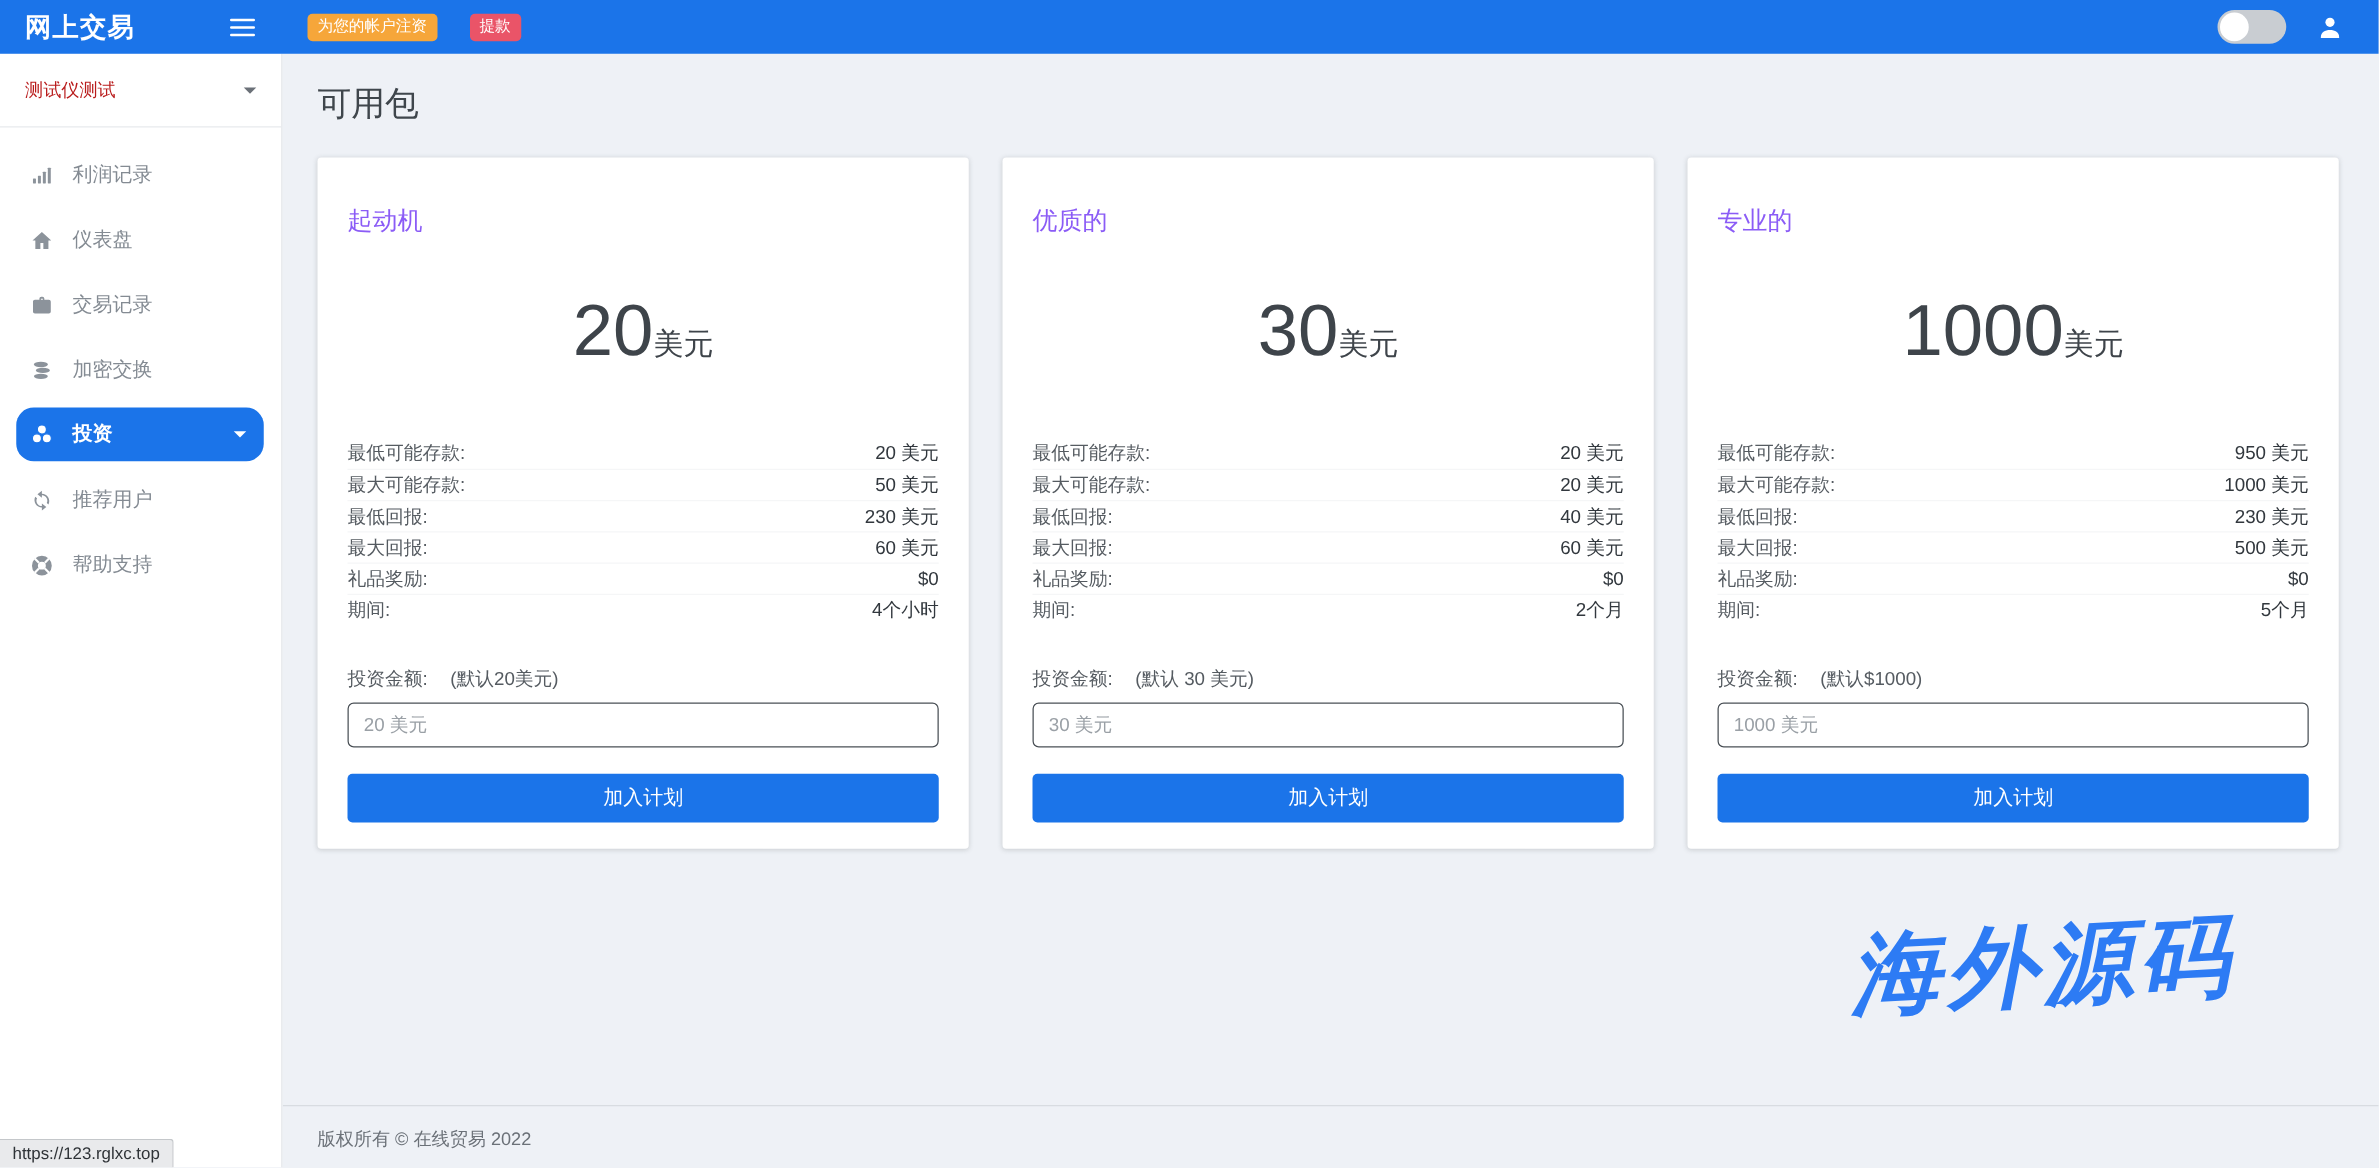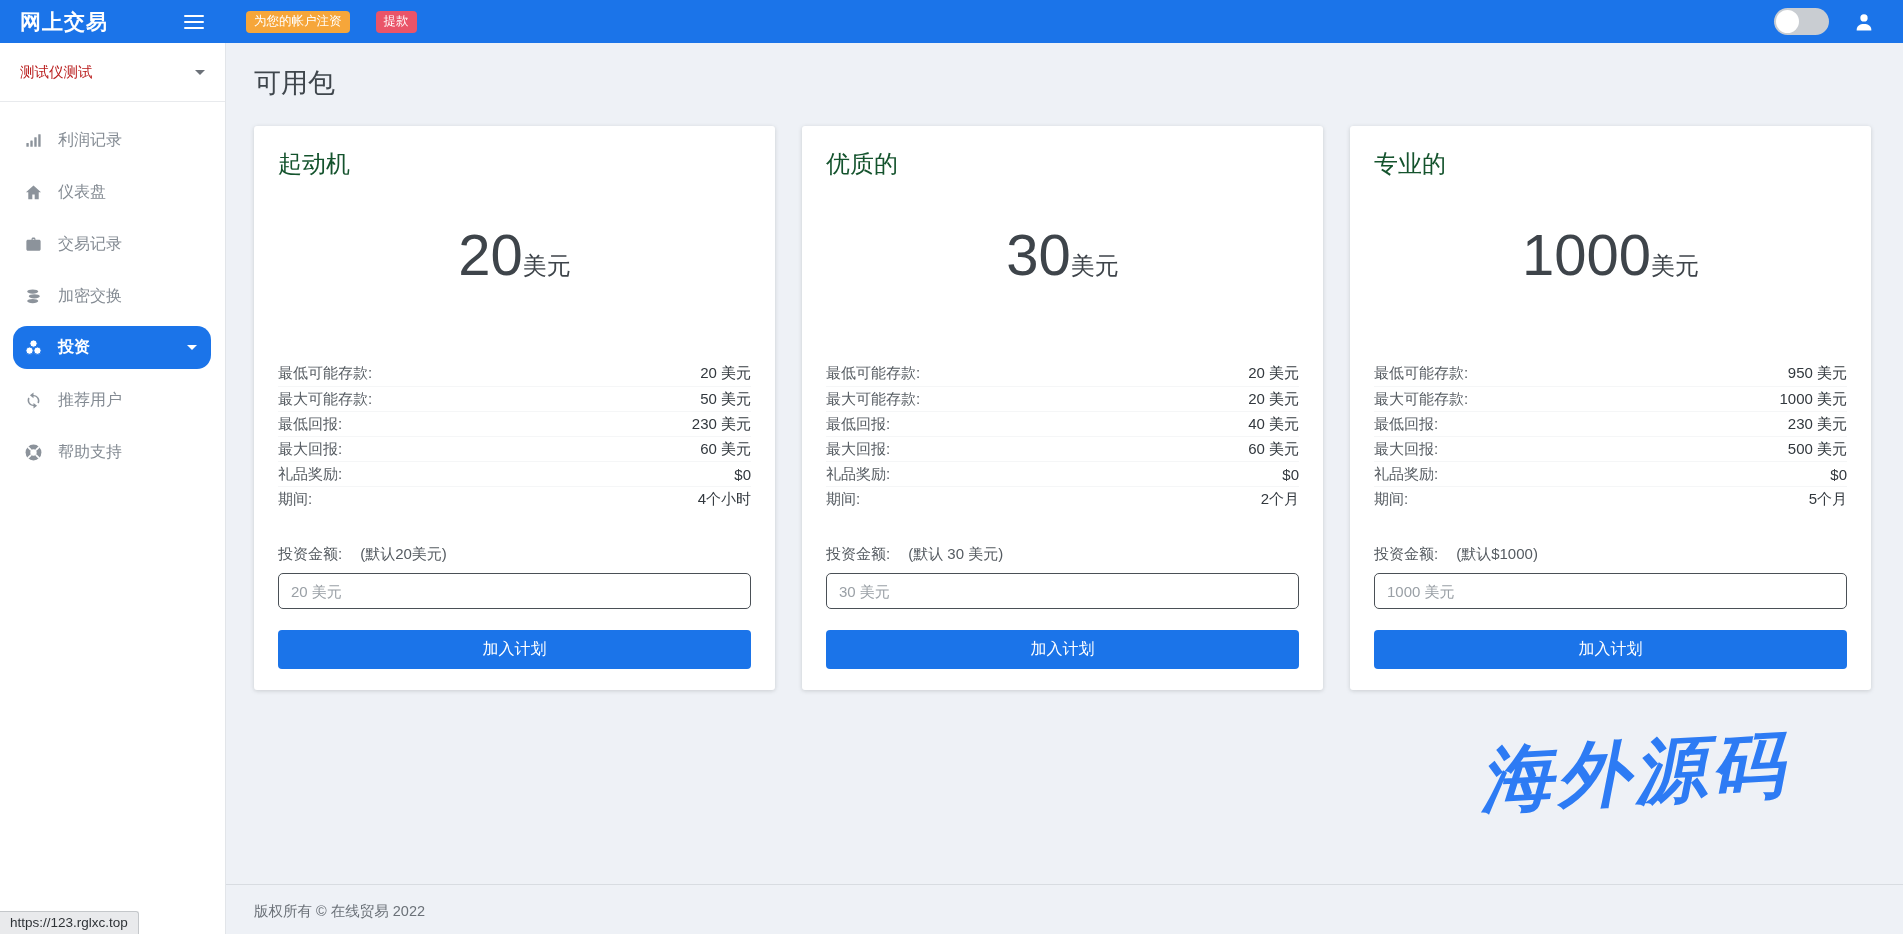--- a/index.html
+++ b/index.html
@@ -49,25 +49,25 @@
     background:var(--primary);color:#fff;padding:0 14px 0 11px;font-weight:bold}
   .nav-item.active .ico{color:#fff}
   .nav-item.active .caret{border-top-color:#fff}
 
   
   .main{position:absolute;top:43px;left:226px;right:0;bottom:0;background:#eef1f6;overflow:hidden}
   .heading{margin:24px 0 0 28px;font-size:27px;font-weight:500;color:#3f464c;line-height:1.2}
   .cards{display:flex;gap:27px;margin:27px 28px 0 28px}
   .card{width:521px;background:#fff;border-radius:3px;box-shadow:0 1px 4px rgba(60,64,67,.20);
     padding:20px 24px 21px;flex:none}
-  .card h2{font-size:24px;font-weight:400;color:#14532d;margin:4px 0 0 0;line-height:1.2}
+  .card h2{font-size:20px;font-weight:400;color:#8b5cf6;margin:19px 0 0 0;line-height:1.2}
   .price{margin-top:50px;height:52px;display:flex;align-items:flex-end;justify-content:center;color:#3e444a}
   .price .num{font-size:58px;line-height:52px}
   .price .cur{font-size:24px;line-height:30px}
-  .details{list-style:none;margin:80px 0 0 0;padding:0}
+  .details{list-style:none;margin:59px 0 0 0;padding:0}
   .details li{display:flex;justify-content:space-between;align-items:center;
     font-size:15px;height:25px}
   .details li + li{border-top:1px solid #f5f6f7}
   .details .lbl{color:#555b61}
   .details .val{color:#32383e}
   .invest-row{margin-top:34px;font-size:15px;color:#555b61;display:flex;gap:18px;white-space:nowrap}
   .amount-input{margin-top:9px;width:100%;height:36px;border:1px solid #4a5056;border-radius:5px;
     padding:0 12px;font-size:15px;color:#333;background:#fff;font-family:inherit;outline:none}
   .amount-input::placeholder{color:#9aa0a6}
   .join-btn{margin-top:21px;width:100%;height:39px;background:var(--primary);border:none;

